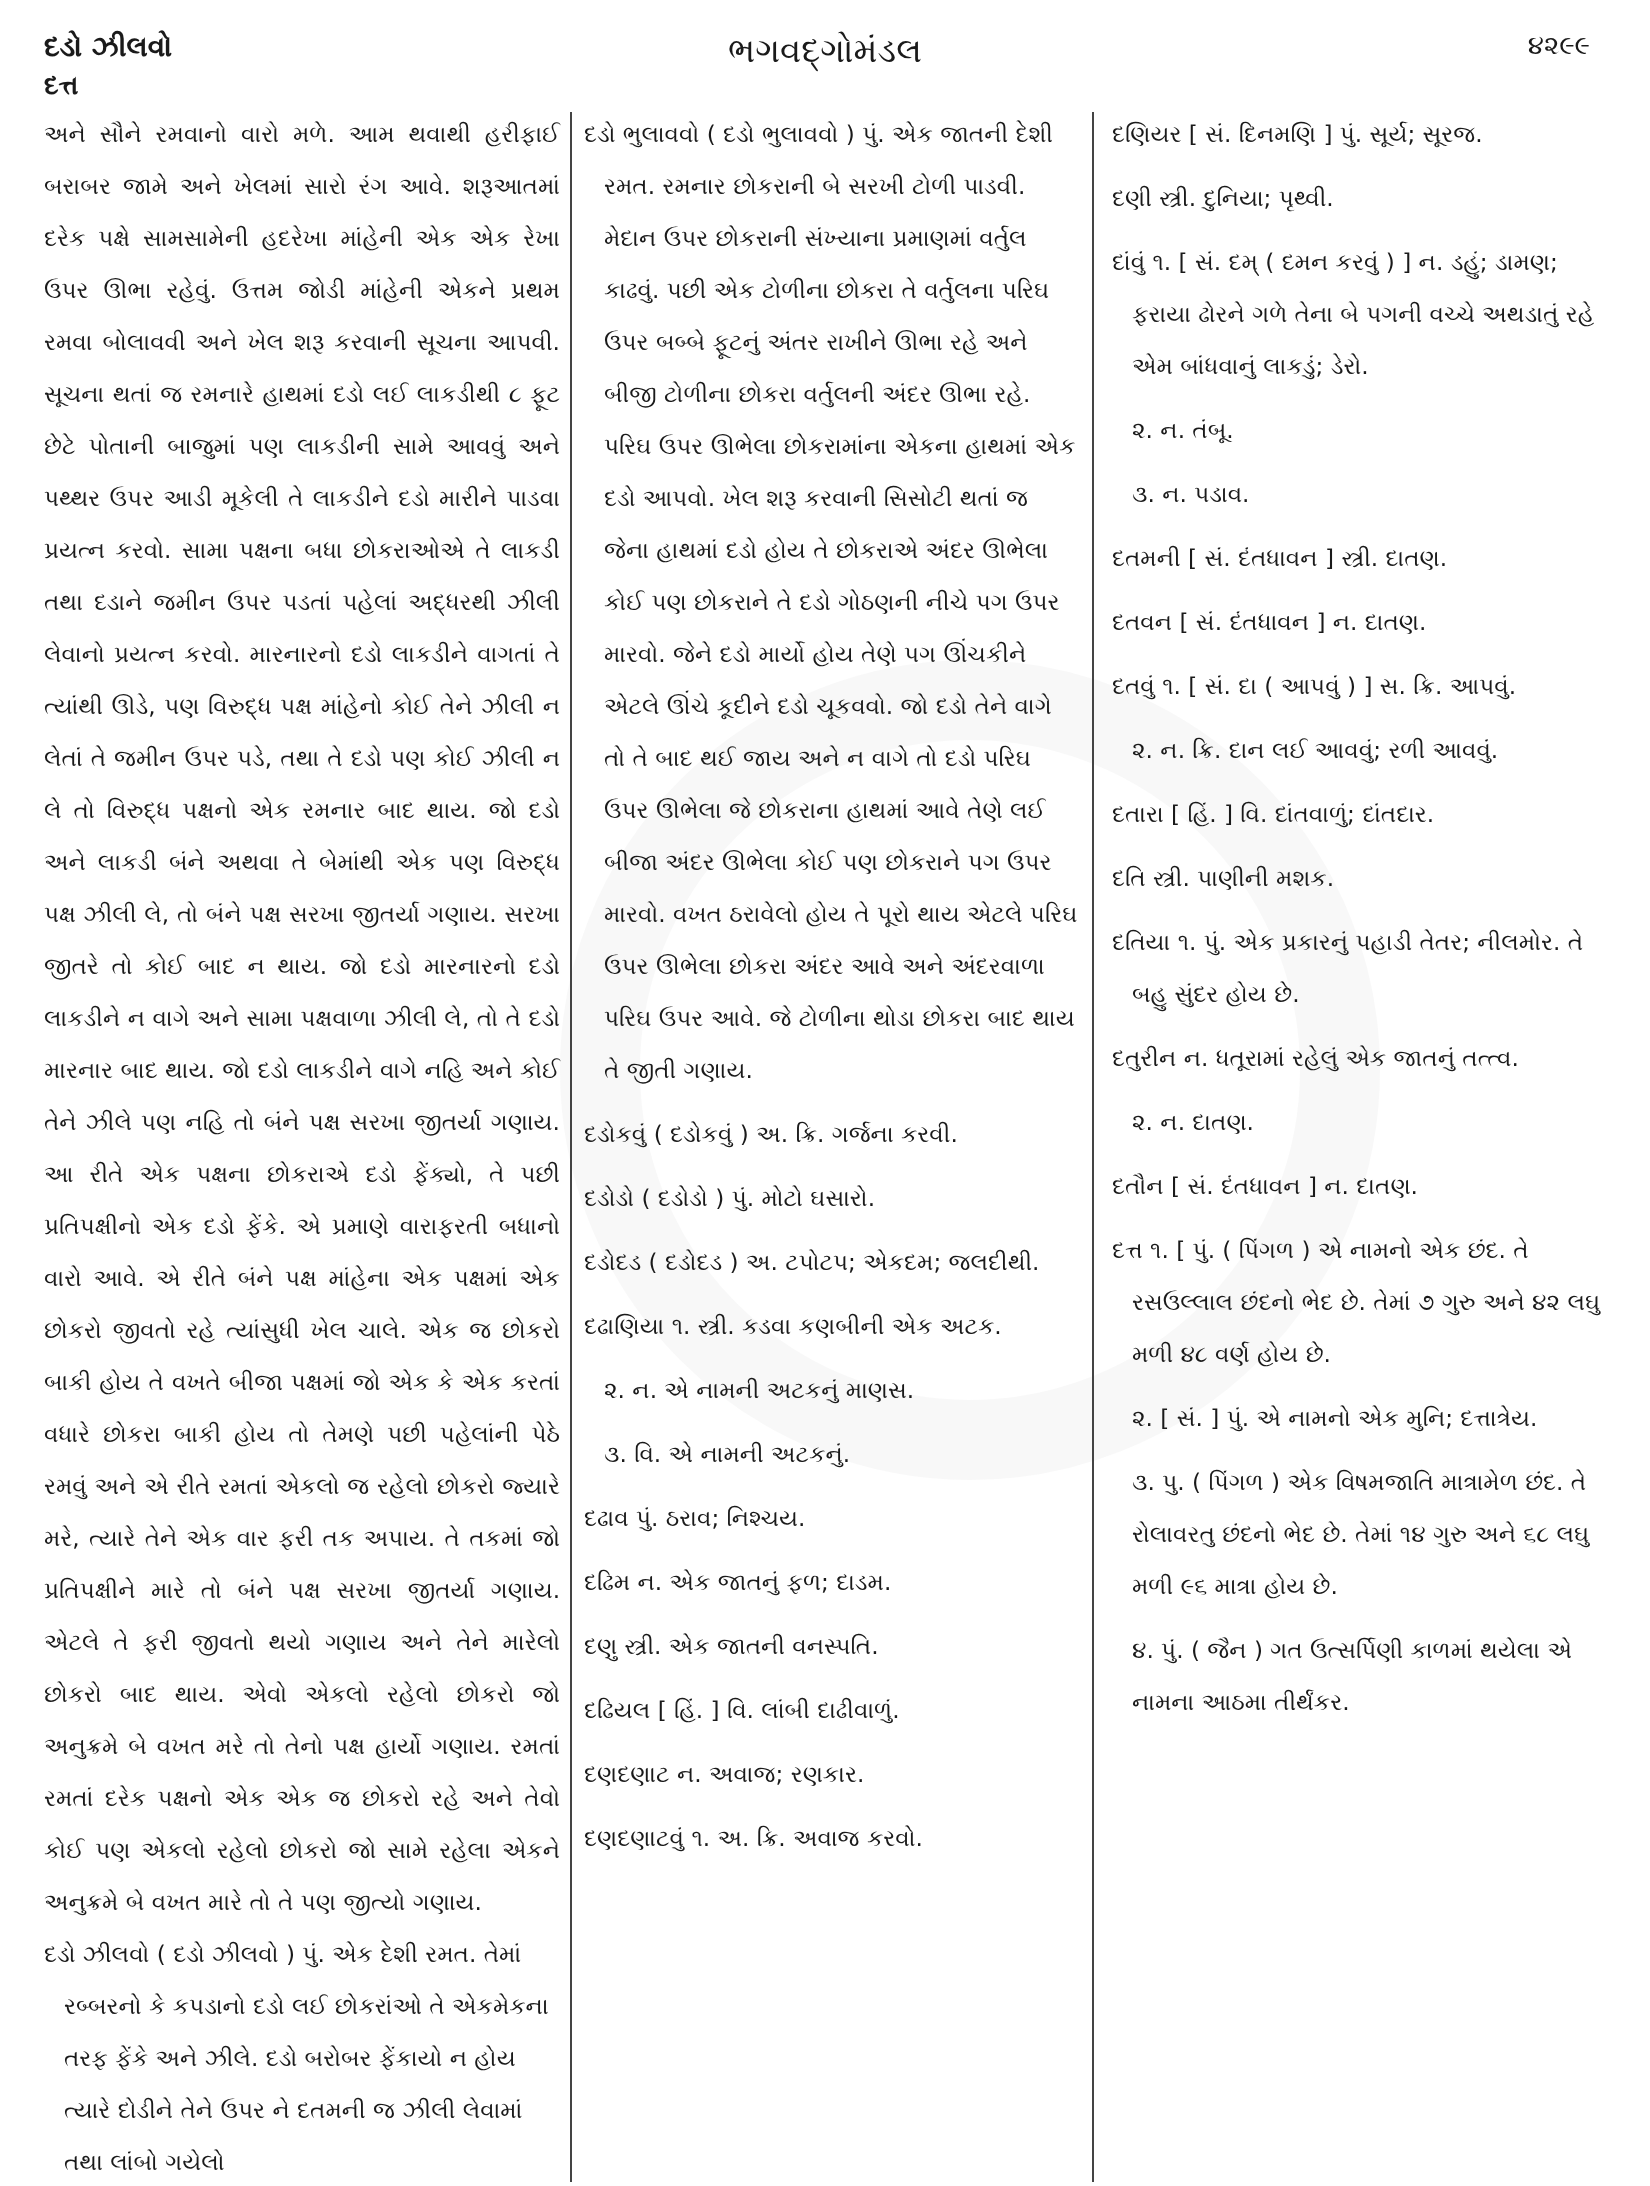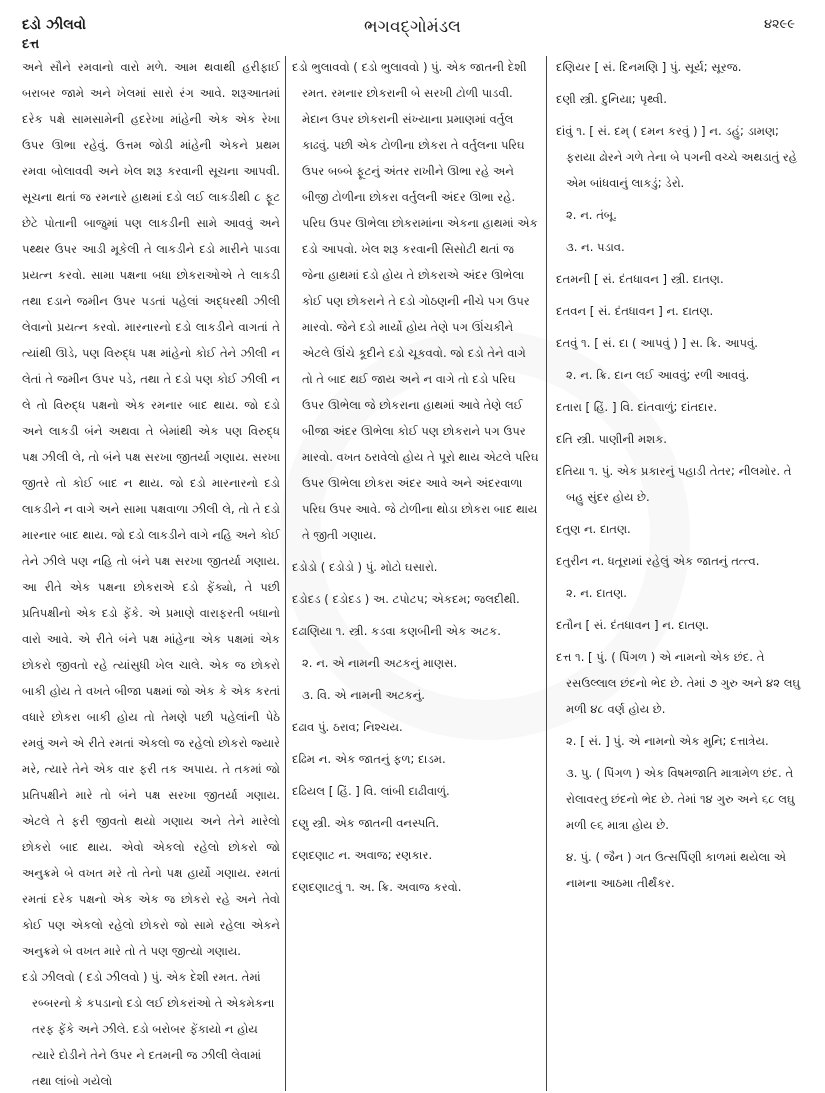--- a/index.html
+++ b/index.html
@@ -42,49 +42,49 @@
   <p class="para">અને સૌને રમવાનો વારો મળે. આમ થવાથી હરીફાઈ બરાબર જામે અને ખેલમાં સારો રંગ આવે. શરૂઆતમાં દરેક પક્ષે સામસામેની હદરેખા માંહેની એક એક રેખા ઉપર ઊભા રહેવું. ઉત્તમ જોડી માંહેની એકને પ્રથમ રમવા બોલાવવી અને ખેલ શરૂ કરવાની સૂચના આપવી. સૂચના થતાં જ રમનારે હાથમાં દડો લઈ લાકડીથી ૮ ફૂટ છેટે પોતાની બાજુમાં પણ લાકડીની સામે આવવું અને પથ્થર ઉપર આડી મૂકેલી તે લાકડીને દડો મારીને પાડવા પ્રયત્ન કરવો. સામા પક્ષના બધા છોકરાઓએ તે લાકડી તથા દડાને જમીન ઉપર પડતાં પહેલાં અદ્ધરથી ઝીલી લેવાનો પ્રયત્ન કરવો. મારનારનો દડો લાકડીને વાગતાં તે ત્યાંથી ઊડે, પણ વિરુદ્ધ પક્ષ માંહેનો કોઈ તેને ઝીલી ન લેતાં તે જમીન ઉપર પડે, તથા તે દડો પણ કોઈ ઝીલી ન લે તો વિરુદ્ધ પક્ષનો એક રમનાર બાદ થાય. જો દડો અને લાકડી બંને અથવા તે બેમાંથી એક પણ વિરુદ્ધ પક્ષ ઝીલી લે, તો બંને પક્ષ સરખા જીતર્યા ગણાય. સરખા જીતરે તો કોઈ બાદ ન થાય. જો દડો મારનારનો દડો લાકડીને ન વાગે અને સામા પક્ષવાળા ઝીલી લે, તો તે દડો મારનાર બાદ થાય. જો દડો લાકડીને વાગે નહિ અને કોઈ તેને ઝીલે પણ નહિ તો બંને પક્ષ સરખા જીતર્યા ગણાય. આ રીતે એક પક્ષના છોકરાએ દડો ફેંક્યો, તે પછી પ્રતિપક્ષીનો એક દડો ફેંકે. એ પ્રમાણે વારાફરતી બધાનો વારો આવે. એ રીતે બંને પક્ષ માંહેના એક પક્ષમાં એક છોકરો જીવતો રહે ત્યાંસુધી ખેલ ચાલે. એક જ છોકરો બાકી હોય તે વખતે બીજા પક્ષમાં જો એક કે એક કરતાં વધારે છોકરા બાકી હોય તો તેમણે પછી પહેલાંની પેઠે રમવું અને એ રીતે રમતાં એકલો જ રહેલો છોકરો જ્યારે મરે, ત્યારે તેને એક વાર ફરી તક અપાય. તે તકમાં જો પ્રતિપક્ષીને મારે તો બંને પક્ષ સરખા જીતર્યા ગણાય. એટલે તે ફરી જીવતો થયો ગણાય અને તેને મારેલો છોકરો બાદ થાય. એવો એકલો રહેલો છોકરો જો અનુક્રમે બે વખત મરે તો તેનો પક્ષ હાર્યો ગણાય. રમતાં રમતાં દરેક પક્ષનો એક એક જ છોકરો રહે અને તેવો કોઈ પણ એકલો રહેલો છોકરો જો સામે રહેલા એકને અનુક્રમે બે વખત મારે તો તે પણ જીત્યો ગણાય.</p>
   <div class="entry body-text">
     <span class="hw">દડો ઝીલવો</span>
     <span>( દડો ઝીલવો ) પું. એક દેશી રમત. તેમાં રબ્બરનો કે કપડાનો દડો લઈ છોકરાંઓ તે એકમેકના તરફ ફેંકે અને ઝીલે. દડો બરોબર ફેંકાયો ન હોય ત્યારે દોડીને તેને ઉપર ને દતમની જ ઝીલી લેવામાં તથા લાંબો ગયેલો</span>
   </div>
 </div>
 
 <div class="col col2">
   <div id="col2-entries">
       <div class="entry body-text"><span class="hw">દડો ભુલાવવો</span> <span>( દડો ભુલાવવો ) પું. એક જાતની દેશી રમત. રમનાર છોકરાની બે સરખી ટોળી પાડવી. મેદાન ઉપર છોકરાની સંખ્યાના પ્રમાણમાં વર્તુલ કાઢવું. પછી એક ટોળીના છોકરા તે વર્તુલના પરિઘ ઉપર બબ્બે ફૂટનું અંતર રાખીને ઊભા રહે અને બીજી ટોળીના છોકરા વર્તુલની અંદર ઊભા રહે. પરિઘ ઉપર ઊભેલા છોકરામાંના એકના હાથમાં એક દડો આપવો. ખેલ શરૂ કરવાની સિસોટી થતાં જ જેના હાથમાં દડો હોય તે છોકરાએ અંદર ઊભેલા કોઈ પણ છોકરાને તે દડો ગોઠણની નીચે પગ ઉપર મારવો. જેને દડો માર્યો હોય તેણે પગ ઊંચકીને એટલે ઊંચે કૂદીને દડો ચૂકવવો. જો દડો તેને વાગે તો તે બાદ થઈ જાય અને ન વાગે તો દડો પરિઘ ઉપર ઊભેલા જે છોકરાના હાથમાં આવે તેણે લઈ બીજા અંદર ઊભેલા કોઈ પણ છોકરાને પગ ઉપર મારવો. વખત ઠરાવેલો હોય તે પૂરો થાય એટલે પરિઘ ઉપર ઊભેલા છોકરા અંદર આવે અને અંદરવાળા પરિઘ ઉપર આવે. જે ટોળીના થોડા છોકરા બાદ થાય તે જીતી ગણાય.</span></div>
+      <div class="entry body-text"><span class="hw">દડોકવું</span> <span>( દડોકવું ) અ. ક્રિ. ગર્જના કરવી.</span></div>
       <div class="entry body-text"><span class="hw">દડોડો</span> <span>( દડોડો ) પું. મોટો ઘસારો.</span></div>
       <div class="entry body-text"><span class="hw">દડોદડ</span> <span>( દડોદડ ) અ. ટપોટપ; એકદમ; જલદીથી.</span></div>
       <div class="entry body-text"><span class="hw">દઢાણિયા</span> <span>૧. સ્ત્રી. કડવા કણબીની એક અટક.</span></div>
       <div class="entry sub"><span>૨. ન. એ નામની અટકનું માણસ.</span></div>
       <div class="entry sub"><span>૩. વિ. એ નામની અટકનું.</span></div>
       <div class="entry body-text"><span class="hw">દઢાવ</span> <span>પું. ઠરાવ; નિશ્ચય.</span></div>
       <div class="entry body-text"><span class="hw">દઢિમ</span> <span>ન. એક જાતનું ફળ; દાડમ.</span></div>
+      <div class="entry body-text"><span class="hw">દણુ</span> <span>સ્ત્રી. એક જાતની વનસ્પતિ.</span></div>
       <div class="entry body-text"><span class="hw">દઢિયલ</span> <span>[ હિં. ] વિ. લાંબી દાઢીવાળું.</span></div>
-      <div class="entry body-text"><span class="hw">દણુ</span> <span>સ્ત્રી. એક જાતની વનસ્પતિ.</span></div>
       <div class="entry body-text"><span class="hw">દણદણાટ</span> <span>ન. અવાજ; રણકાર.</span></div>
       <div class="entry body-text"><span class="hw">દણદણાટવું</span> <span>૧. અ. ક્રિ. અવાજ કરવો.</span></div>
     </div>
 </div>
 
 <div class="col col3">
   <div id="col3-entries">
       <div class="entry body-text"><span class="hw">દણિયર</span> <span>[ સં. દિનમણિ ] પું. સૂર્ય; સૂરજ.</span></div>
       <div class="entry body-text"><span class="hw">દણી</span> <span>સ્ત્રી. દુનિયા; પૃથ્વી.</span></div>
       <div class="entry body-text"><span class="hw">દાંવું</span> <span>૧. [ સં. દમ્ ( દમન કરવું ) ] ન. ડહું; ડામણ; ફરાયા ઢોરને ગળે તેના બે પગની વચ્ચે અથડાતું રહે એમ બાંધવાનું લાકડું; ડેરો.</span></div>
       <div class="entry sub"><span>૨. ન. તંબૂ.</span></div>
       <div class="entry sub"><span>૩. ન. પડાવ.</span></div>
       <div class="entry body-text"><span class="hw">દતમની</span> <span>[ સં. દંતધાવન ] સ્ત્રી. દાતણ.</span></div>
       <div class="entry body-text"><span class="hw">દતવન</span> <span>[ સં. દંતધાવન ] ન. દાતણ.</span></div>
       <div class="entry body-text"><span class="hw">દતવું</span> <span>૧. [ સં. દા ( આપવું ) ] સ. ક્રિ. આપવું.</span></div>
       <div class="entry sub"><span>૨. ન. ક્રિ. દાન લઈ આવવું; રળી આવવું.</span></div>
       <div class="entry body-text"><span class="hw">દતારા</span> <span>[ હિં. ] વિ. દાંતવાળું; દાંતદાર.</span></div>
       <div class="entry body-text"><span class="hw">દતિ</span> <span>સ્ત્રી. પાણીની મશક.</span></div>
       <div class="entry body-text"><span class="hw">દતિયા</span> <span>૧. પું. એક પ્રકારનું પહાડી તેતર; નીલમોર. તે બહુ સુંદર હોય છે.</span></div>
-      <div class="entry body-text"><span class="hw">દતુણ</span> <span>ન. દાતણ.</span></div>
       <div class="entry body-text"><span class="hw">દતુરીન</span> <span>ન. ધતૂરામાં રહેલું એક જાતનું તત્ત્વ.</span></div>
       <div class="entry sub"><span>૨. ન. દાતણ.</span></div>
       <div class="entry body-text"><span class="hw">દતૌન</span> <span>[ સં. દંતધાવન ] ન. દાતણ.</span></div>
       <div class="entry body-text"><span class="hw">દત્ત</span> <span>૧. [ પું. ( પિંગળ ) એ નામનો એક છંદ. તે રસઉલ્લાલ છંદનો ભેદ છે. તેમાં ૭ ગુરુ અને ૪૨ લઘુ મળી ૪૮ વર્ણ હોય છે.</span></div>
       <div class="entry sub"><span>૨. [ સં. ] પું. એ નામનો એક મુનિ; દત્તાત્રેય.</span></div>
       <div class="entry sub"><span>૩. પુ. ( પિંગળ ) એક વિષમજાતિ માત્રામેળ છંદ. તે રોલાવરતુ છંદનો ભેદ છે. તેમાં ૧૪ ગુરુ અને ૬૮ લઘુ મળી ૯૬ માત્રા હોય છે.</span></div>
       <div class="entry sub"><span>૪. પું. ( જૈન ) ગત ઉત્સર્પિણી કાળમાં થયેલા એ નામના આઠમા તીર્થંકર.</span></div>
       <div class="entry sub"></div>
     </div>
 </div>

